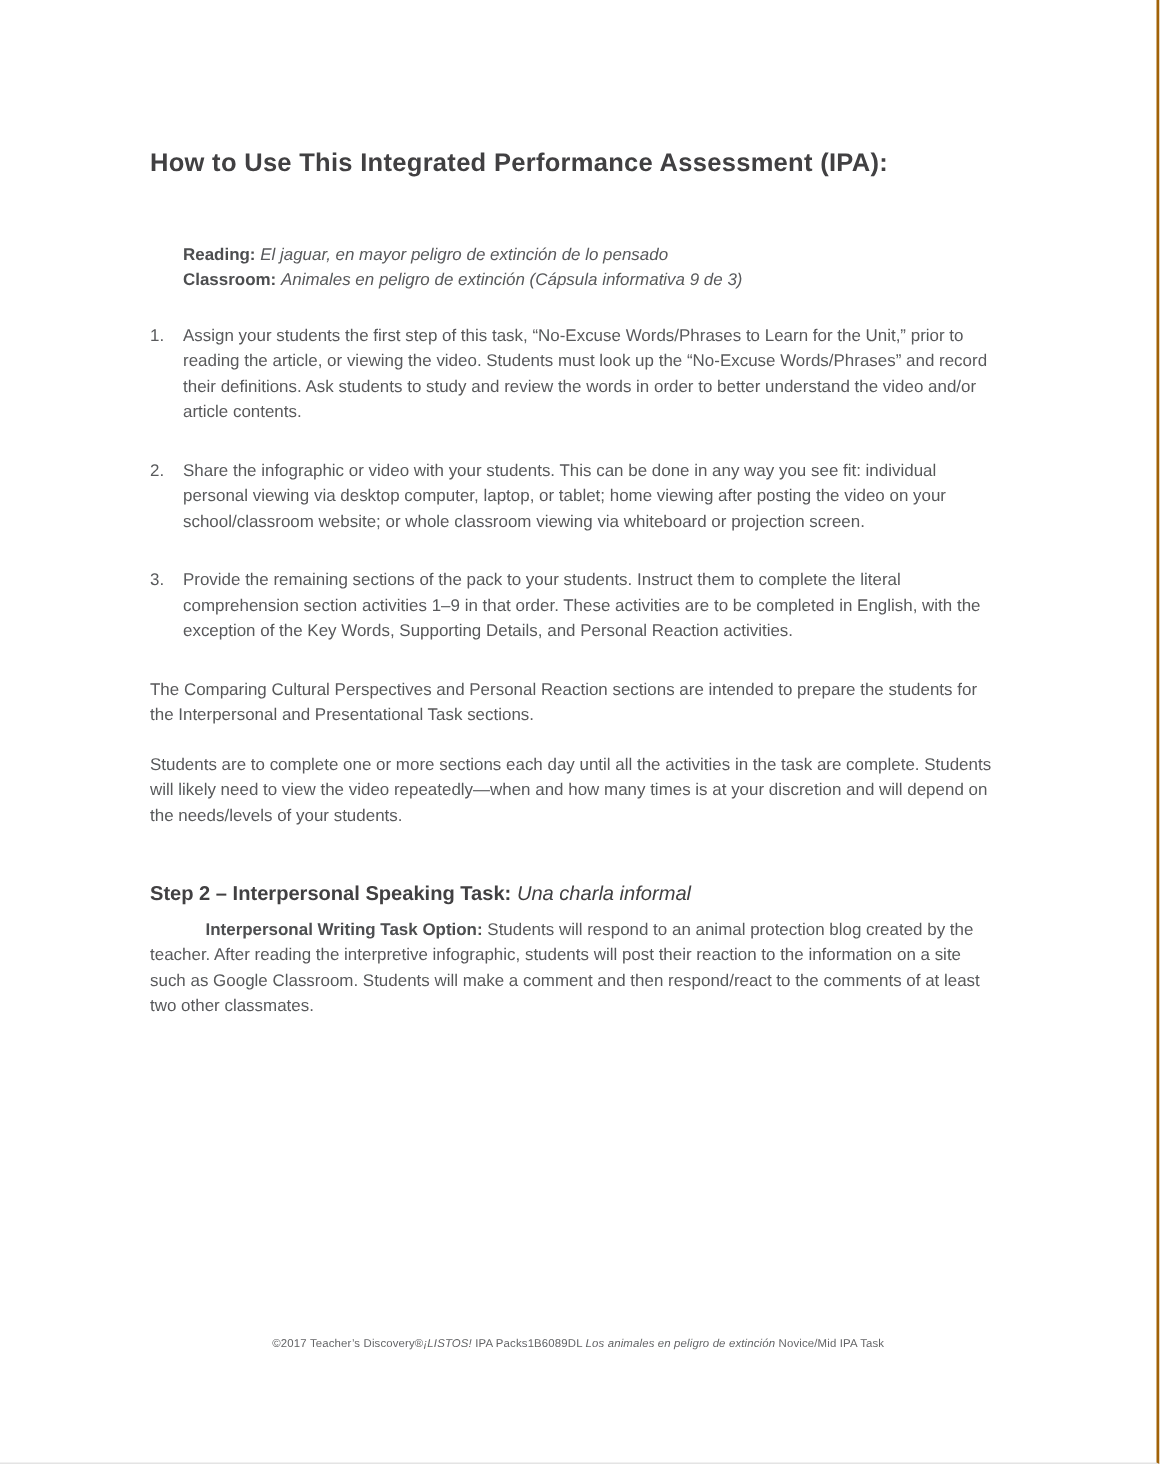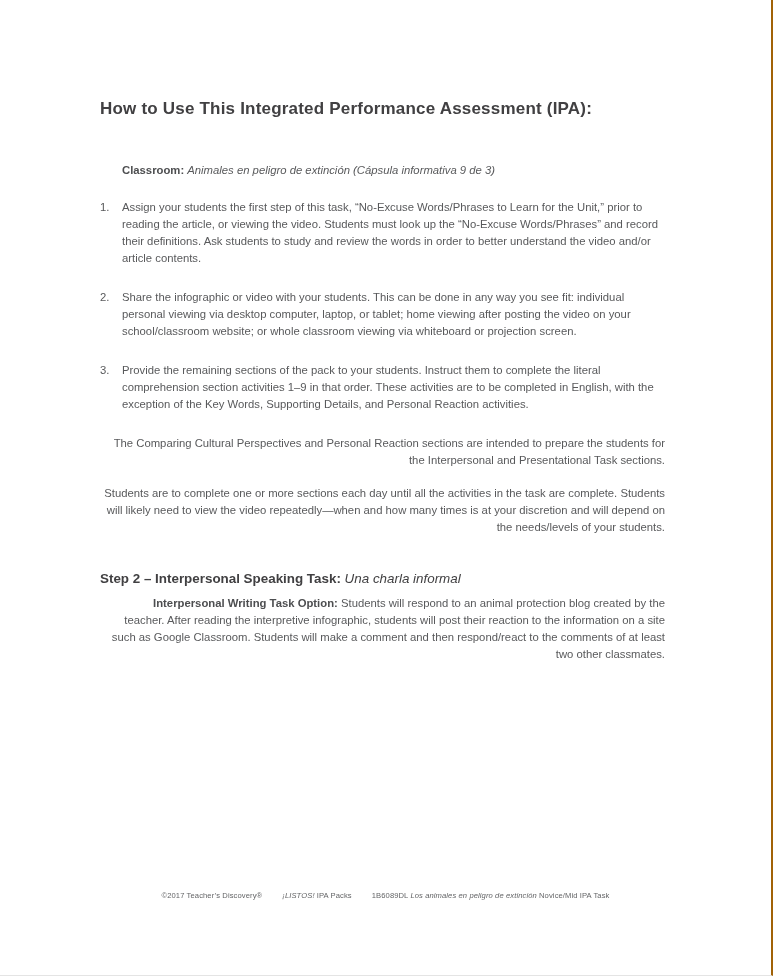--- a/index.html
+++ b/index.html
@@ -37,46 +37,46 @@
     margin-bottom: 8px;
   }
   .step-heading .bi { font-style: italic; }
   .step-heading .plain-italic { font-style: italic; font-weight: 400; }
   .rl-block { margin-left: 22px; margin-bottom: 20px; }
   .rl-line strong { font-weight: 700; color: #4d4e50; }
   .rl-line em { font-style: italic; }
   .list { margin-bottom: 8px; }
   .list-item { display: flex; margin-bottom: 22px; }
   .list-item .num { width: 22px; flex-shrink: 0; }
-  .para { margin-bottom: 16px; text-align: right; }
+  .para { margin-bottom: 16px; }
   .para.wide-after { margin-bottom: 24px; }
   .para strong { font-weight: 700; color: #4d4e50; padding-left: 37px; }
   .step2 { margin-top: 34px; }
   .footer {
     position: absolute;
     top: 891px; left: 0; right: 0;
     display: flex;
     justify-content: center;
-    gap: 20px;
     font-size: 7.6px;
     color: #636466;
     letter-spacing: 0.1px;
   }
   .footer em { font-style: italic; }
 </style>
 </head>
 <body>
 
 <div class="page">
   <div class="content">
 
     <h1 class="title">How to Use This Integrated Performance Assessment (IPA):</h1>
 
 
     <div class="rl-block">
+      <div class="rl-line"><strong>Reading: </strong><em>El jaguar, en mayor peligro de extinción de lo pensado</em></div>
       <div class="rl-line"><strong>Classroom: </strong><em>Animales en peligro de extinción (Cápsula informativa 9 de 3)</em></div>
     </div>
 
     <div class="list">
       <div class="list-item">
         <span class="num">1.</span>
         <span class="item-text">Assign your students the first step of this task, “No-Excuse Words/Phrases to Learn for the Unit,” prior to reading the article, or viewing the video. Students must look up the “No-Excuse Words/Phrases” and record their definitions. Ask students to study and review the words in order to better understand the video and/or article contents.</span>
       </div>
       <div class="list-item">
         <span class="num">2.</span>

